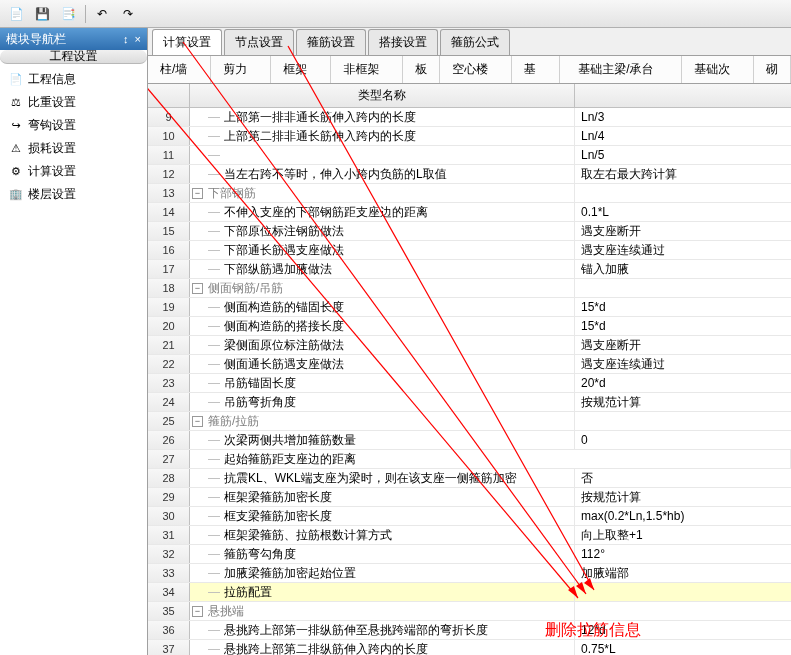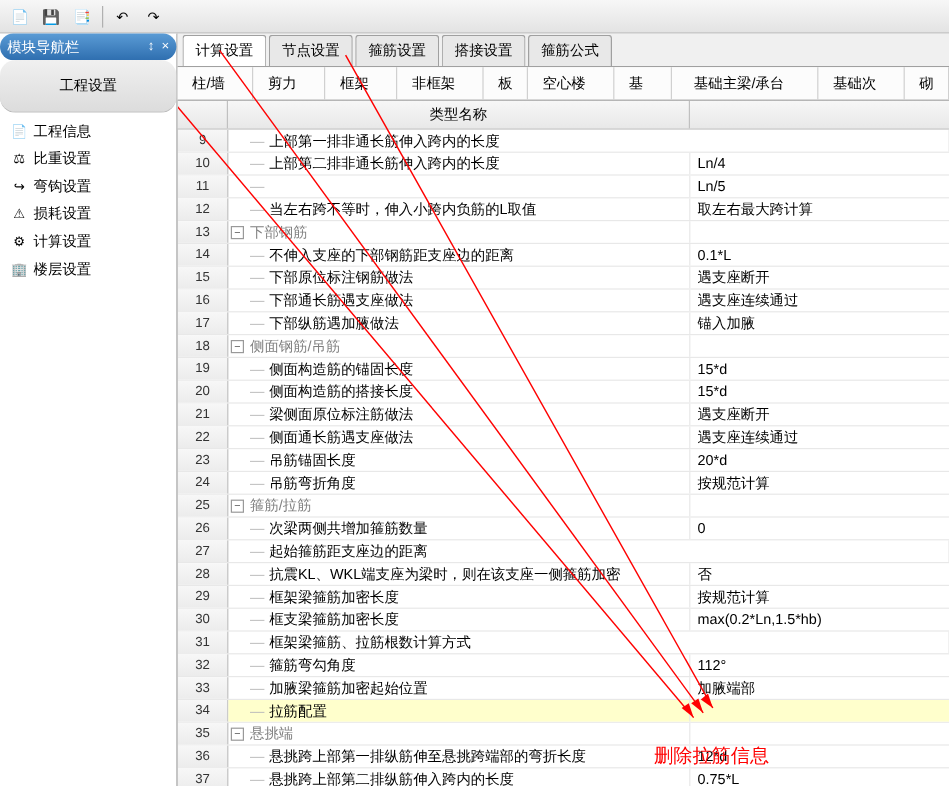--- a/index.html
+++ b/index.html
@@ -5,24 +5,24 @@
   * { box-sizing: border-box; margin: 0; padding: 0; }
   body { font-family: "Microsoft YaHei", SimSun, sans-serif; font-size: 12px; background: #fff; overflow: hidden; }
   
   .toolbar { height: 28px; background: linear-gradient(#f7f7f7, #e3e3e3); border-bottom: 1px solid #b0b0b0; display: flex; align-items: center; padding: 0 4px; }
   .toolbar-btn { width: 24px; height: 24px; display: flex; align-items: center; justify-content: center; margin: 0 1px; cursor: pointer; }
   .toolbar-sep { width: 1px; height: 18px; background: #b0b0b0; margin: 0 3px; }
   
   .main { display: flex; height: 627px; }
   
   .sidebar { width: 148px; border-right: 1px solid #a0a0a0; background: #fff; }
-  .sidebar-title { height: 22px; background: linear-gradient(#5a9bd5, #2f6fb0); color: #fff; display: flex; align-items: center; padding: 0 6px; font-size: 12px; border-radius: 11px; }
+  .sidebar-title { height: 22px; background: linear-gradient(#5a9bd5, #2f6fb0); color: #fff; display: flex; align-items: center; padding: 0 6px; font-size: 12px; }
   .sidebar-title .pin { margin-left: auto; font-size: 11px; cursor: pointer; }
   .sidebar-title .close { margin-left: 6px; font-size: 11px; cursor: pointer; }
-  .sidebar-section { height: 44px; background: linear-gradient(#f0f0f0, #dcdcdc); border-bottom: 1px solid #b8b8b8; display: flex; align-items: center; justify-content: center; font-size: 12px; border-radius: 13px; }
+  .sidebar-section { height: 14px; background: linear-gradient(#f0f0f0, #dcdcdc); border-bottom: 1px solid #b8b8b8; display: flex; align-items: center; justify-content: center; font-size: 12px; border-radius: 13px; }
   .sidebar-items { padding: 4px 2px; }
   .sidebar-item { display: flex; align-items: center; padding: 3px 6px; cursor: pointer; }
   .sidebar-item .icon { width: 16px; height: 16px; margin-right: 4px; display: inline-flex; align-items: center; justify-content: center; font-size: 11px; }
   
   .content { flex: 1; display: flex; flex-direction: column; position: relative; }
   .tab-row1 { height: 28px; display: flex; align-items: flex-end; border-bottom: 1px solid #a0a0a0; background: #f0f0f0; padding-left: 4px; }
   .tab1 { padding: 4px 10px; border: 1px solid #a0a0a0; border-bottom: none; margin-right: 2px; background: #e8e8e8; cursor: pointer; border-radius: 3px 3px 0 0; }
   .tab1.active { background: #fff; }
   
   .tab-row2 { height: 28px; display: flex; align-items: center; border-bottom: 1px solid #a0a0a0; background: #fcfcfc; }
@@ -122,20 +122,21 @@
         <div class="gh-name">类型名称</div>
         <div class="gh-val"></div>
       </div>
       <div class="grid-body" id="grid-body">
           <div class="row">
             <div class="cell-num">9</div>
             <div class="cell-name">
               <span class="dash">—</span>
               <span>上部第一排非通长筋伸入跨内的长度</span>
             </div>
+            <div class="cell-val">Ln/3</div>
           </div>
           <div class="row">
             <div class="cell-num">10</div>
             <div class="cell-name">
               <span class="dash">—</span>
               <span>上部第二排非通长筋伸入跨内的长度</span>
             </div>
             <div class="cell-val">Ln/4</div>
           </div>
           <div class="row">
@@ -295,20 +296,21 @@
               <span>框支梁箍筋加密长度</span>
             </div>
             <div class="cell-val">max(0.2*Ln,1.5*hb)</div>
           </div>
           <div class="row">
             <div class="cell-num">31</div>
             <div class="cell-name">
               <span class="dash">—</span>
               <span>框架梁箍筋、拉筋根数计算方式</span>
             </div>
+            <div class="cell-val">向上取整+1</div>
           </div>
           <div class="row">
             <div class="cell-num">32</div>
             <div class="cell-name">
               <span class="dash">—</span>
               <span>箍筋弯勾角度</span>
             </div>
             <div class="cell-val">112°</div>
           </div>
           <div class="row">

